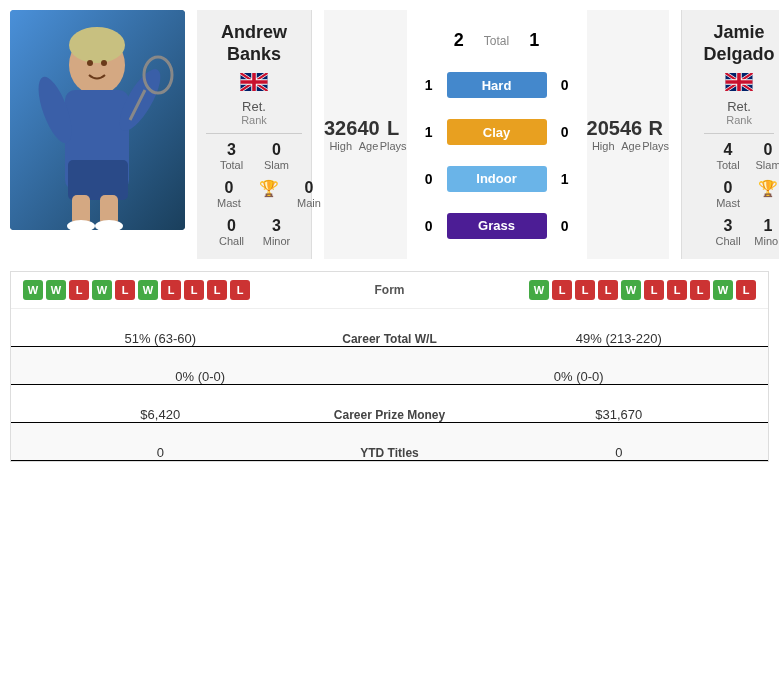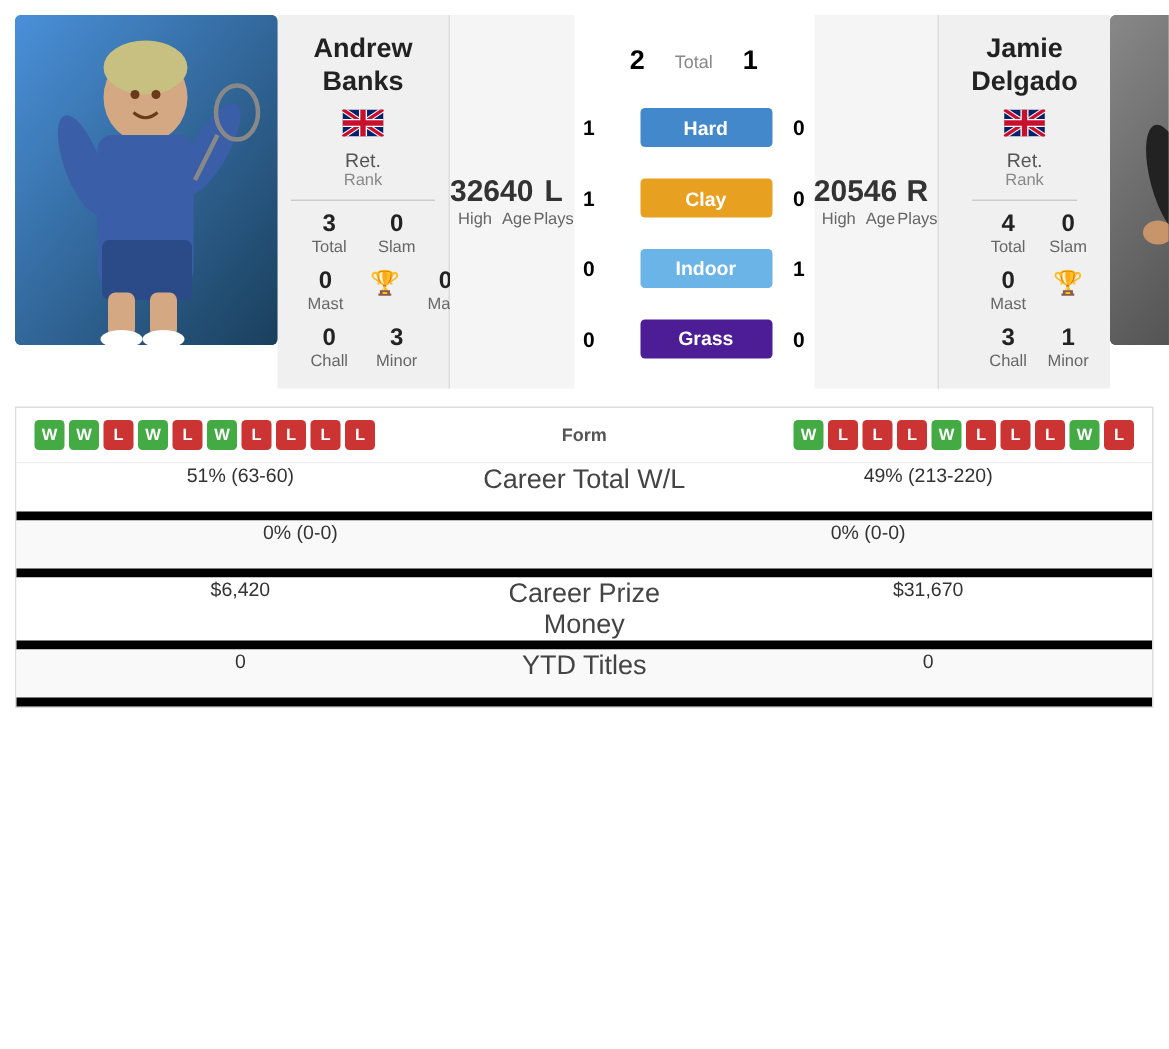--- a/index.html
+++ b/index.html
@@ -4,21 +4,21 @@
   <style>
     * { box-sizing: border-box; margin: 0; padding: 0; }
     body { font-family: Arial, sans-serif; background: #fff; width: 779px; font-size: 13px; }
 
     .main-container { padding: 10px; }
 
     
     .top-section {
       display: flex;
       align-items: stretch;
-      gap: 0;
+      gap: 12px;
       margin-bottom: 12px;
     }
 
     .player-photo {
       width: 175px;
       height: 220px;
       overflow: hidden;
       border-radius: 4px;
       flex-shrink: 0;
     }
@@ -127,30 +127,29 @@
 
     .surface-row {
       display: flex;
       align-items: center;
       gap: 8px;
       width: 100%;
       justify-content: center;
     }
     .surface-score { font-size: 14px; font-weight: bold; width: 20px; text-align: center; }
     .surface-badge {
-      width: 88px;
+      width: 100px;
       height: 26px;
       border-radius: 3px;
       display: flex;
       align-items: center;
       justify-content: center;
       color: white;
       font-weight: bold;
       font-size: 13px;
-      margin-left: 16px;
     }
     .hard-badge { background: #4488cc; }
     .clay-badge { background: #e8a020; }
     .indoor-badge { background: #6ab4e8; }
     .grass-badge { background: #4c1d95; }
 
     
     .flag-container {
       display: flex;
       justify-content: center;
@@ -187,38 +186,38 @@
       justify-content: center;
       color: white;
       font-weight: bold;
       font-size: 11px;
     }
     .win-badge { background: #44aa44; }
     .loss-badge { background: #cc3333; }
 
     .stat-table-row {
       display: flex;
-      align-items: flex-start;
-      border-bottom: 6px solid #000000;
+      align-items: flex-end;
+      border-bottom: 1px solid #000000;
       background: #f9f9f9;
       min-height: 38px;
     }
     .stat-table-row:nth-child(even) { background: #fff; }
     .stat-table-left {
       flex: 1;
       text-align: center;
       color: #333;
       font-size: 13px;
     }
     .stat-table-center {
       width: 160px;
       text-align: center;
-      font-weight: normal;
+      font-weight: bold;
       color: #444;
-      font-size: 18px;
+      font-size: 12px;
     }
     .stat-table-right {
       flex: 1;
       text-align: center;
       color: #333;
       font-size: 13px;
     }
 
     
     .uk-flag {

